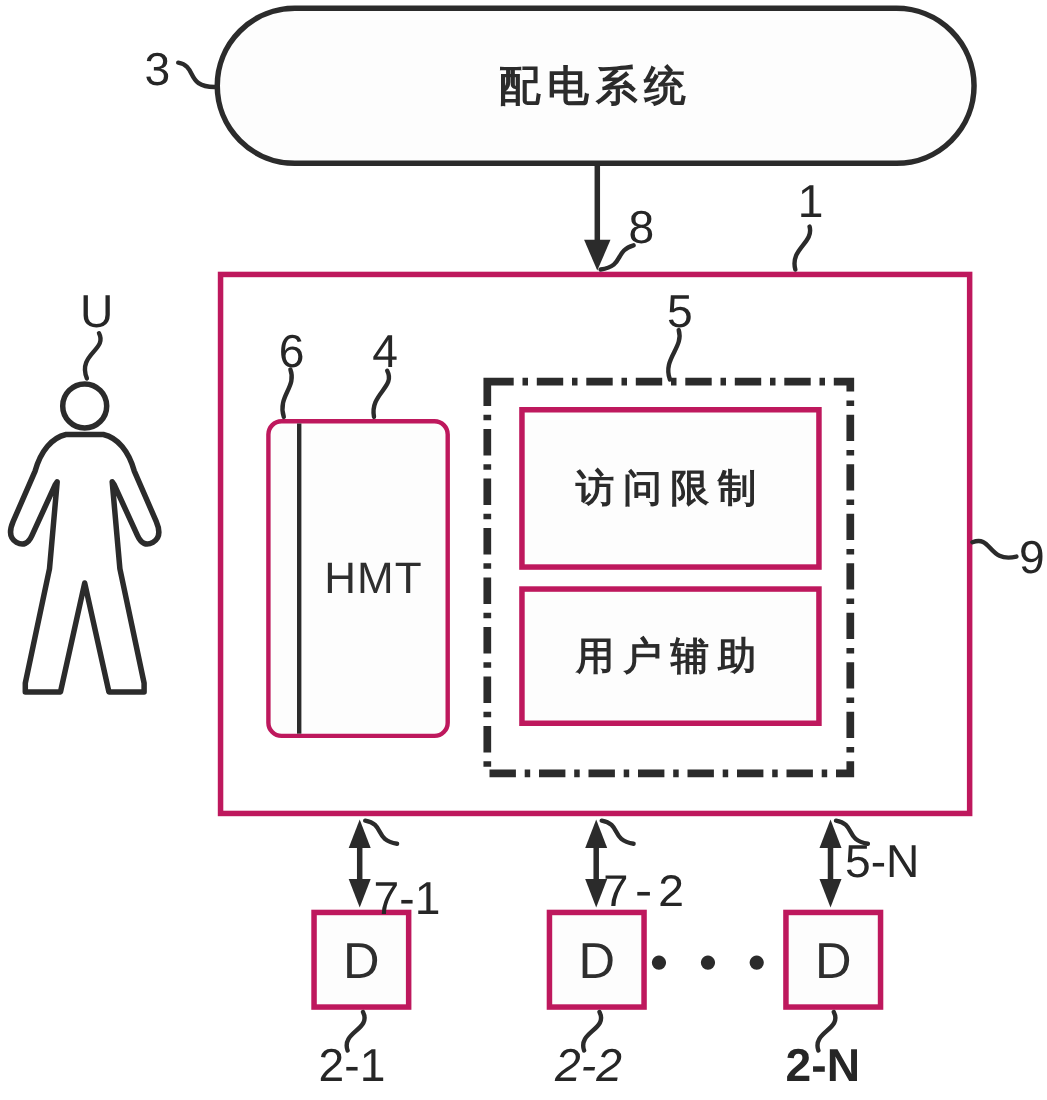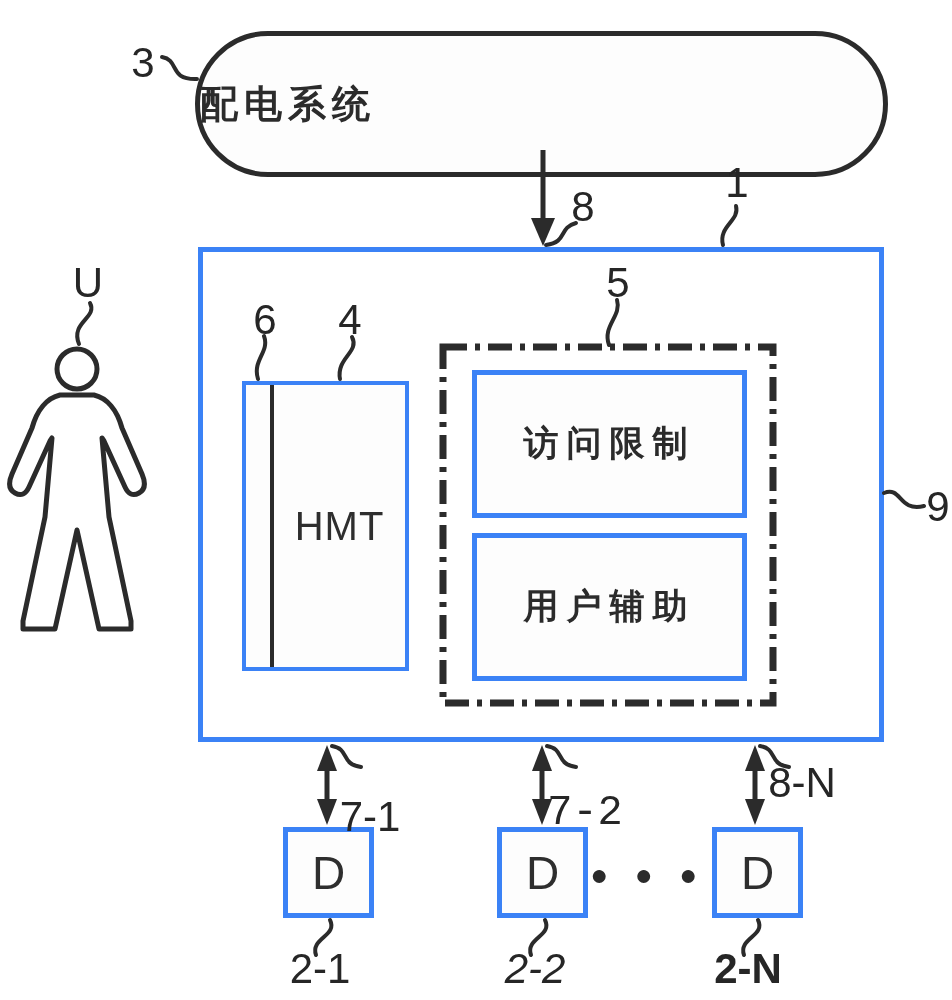--- a/index.html
+++ b/index.html
@@ -1,31 +1,31 @@
 <!DOCTYPE html>
 <html><head>
 <meta charset="utf-8">
 <style>
   html,body{margin:0;padding:0;background:#ffffff;}
   #canvas{
     position:relative;width:952px;height:1000px;background:#ffffff;
     font-family:"Liberation Sans",sans-serif;color:#2b2b2b;overflow:hidden;
   }
-  .box{position:absolute;background:#fdfdfd;border:5px solid #3b82f6;box-sizing:border-box;}
+  .box{position:absolute;background:#fdfdfd;border:5px solid #be185d;box-sizing:border-box;}
   .stadium{
     position:absolute;left:195px;top:5px;width:693px;height:146px;
     border:5px solid #2b2b2b;border-radius:73px;box-sizing:border-box;
-    display:flex;align-items:center;background:#fdfdfd;margin-top:26px;
+    display:flex;align-items:center;justify-content:center;background:#fdfdfd;
   }
   .stadium-label{
     font-size:38px;font-weight:bold;letter-spacing:6px;
     font-family:"Liberation Serif","DejaVu Serif",serif;
   }
   .main-box{left:198px;top:247px;width:686px;height:495px;background:transparent;}
-  .hmt-box{left:242px;top:381px;width:167px;height:290px;border-width:4px;}
+  .hmt-box{left:242px;top:381px;width:167px;height:290px;border-width:4px;border-radius:14px;}
   .hmt-strip{
     position:absolute;left:24px;top:0;width:4px;height:100%;background:#2b2b2b;
   }
   .hmt-label{
     position:absolute;left:28px;top:0;right:0;height:100%;
     display:flex;align-items:center;justify-content:center;
     font-size:40px;color:#2e2e2e;letter-spacing:1px;
   }
   .module-box{
     left:472px;width:275px;display:flex;flex-direction:column;
@@ -33,21 +33,21 @@
   }
   .module-box .cn{
     font-size:35px;font-weight:bold;letter-spacing:8px;line-height:1.35;
     font-family:"Liberation Serif","DejaVu Serif",serif;white-space:nowrap;
   }
   .module-box .abbr{
     font-size:34px;font-weight:bold;line-height:1.2;
     font-family:"Liberation Serif","DejaVu Serif",serif;white-space:nowrap;
   }
   .ar-box{top:370px;height:148px;}
-  .ua-box{top:533px;height:148px;}
+  .ua-box{top:533px;height:127px;}
   .d-box{
     top:827px;width:91px;height:91px;
     display:flex;align-items:center;justify-content:center;
     font-size:46px;color:#2e2e2e;
   }
   .ref{
     position:absolute;transform:translateX(-50%);
     font-size:42px;color:#262626;line-height:1;white-space:nowrap;
   }
   .dots{
@@ -95,21 +95,21 @@
   <div class="ref" style="left:143px;top:42px;">3</div>
   <div class="ref" style="left:737px;top:162px;">1</div>
   <div class="ref" style="left:583px;top:186px;">8</div>
   <div class="ref" style="left:88px;top:262px;">U</div>
   <div class="ref" style="left:265px;top:299px;">6</div>
   <div class="ref" style="left:350px;top:299px;">4</div>
   <div class="ref" style="left:618px;top:262px;">5</div>
   <div class="ref" style="left:938px;top:486px;">9</div>
   <div class="ref" style="left:370px;top:796px;">7-1</div>
   <div class="ref" style="left:585px;top:792px;font-family:Liberation Mono, monospace;">7-2</div>
-  <div class="ref" style="left:802px;top:762px;">8-N</div>
+  <div class="ref" style="left:802px;top:762px;">5-N</div>
   <div class="ref" style="left:320px;top:948px;">2-1</div>
   <div class="ref" style="left:535px;top:948px;font-style:italic;">2-2</div>
   <div class="ref" style="left:748px;top:948px;font-weight:bold;">2-N</div>
 
   <svg class="overlay" width="952" height="1000" viewBox="0 0 952 1000">
     <g fill="none" stroke="#2b2b2b" stroke-width="4" stroke-linecap="round">
 
       <path d="M 162 57 C 180 60, 168 80, 197 79"></path>
       <path d="M 90 303 C 98 318, 70 322, 79 344"></path>
       <path d="M 264 336 C 270 352, 252 360, 258 379"></path>

